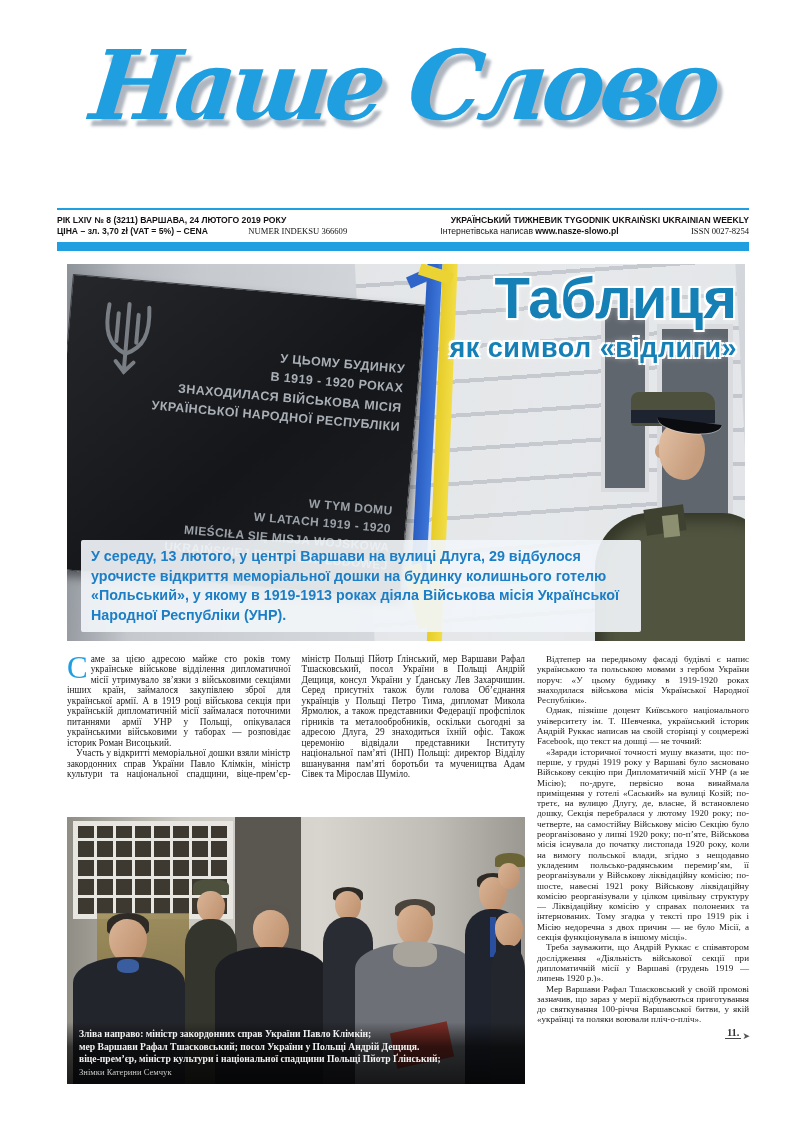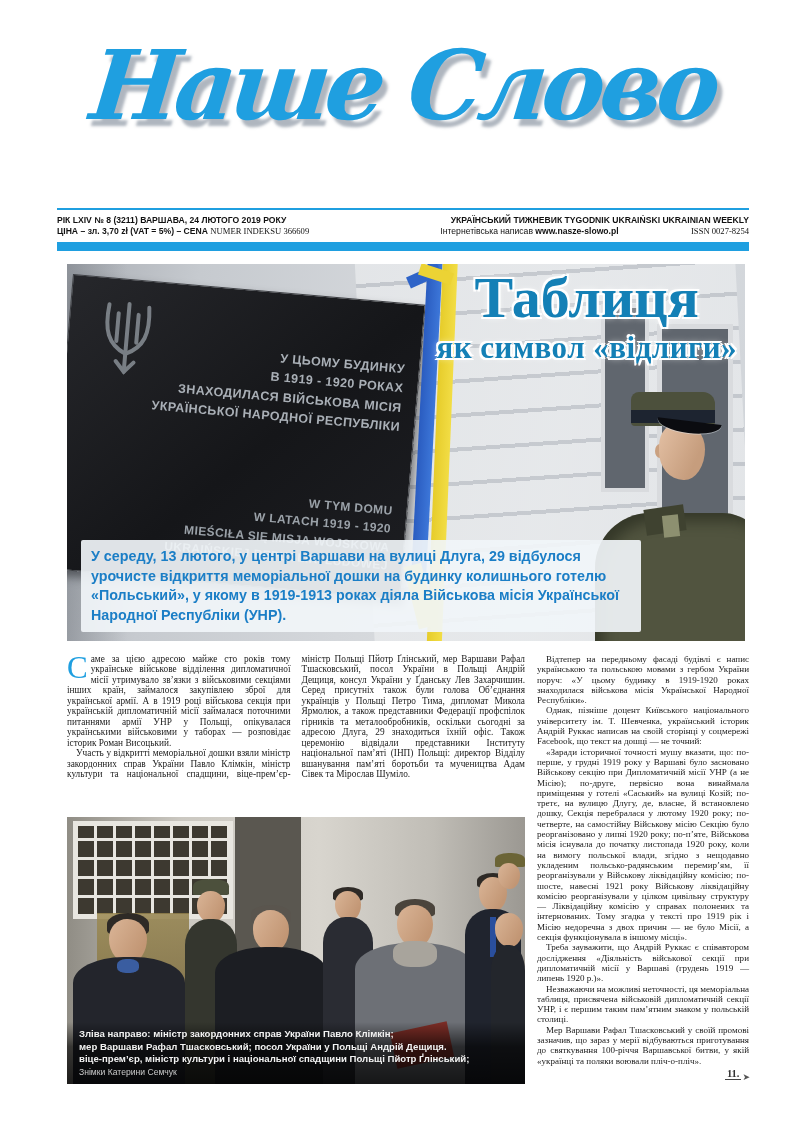--- a/index.html
+++ b/index.html
@@ -14,21 +14,21 @@
     font-size:96px;line-height:1;color:#1f9fe0;letter-spacing:-5px;
     transform:skewX(-6deg) scaleX(.98);
     text-shadow:6px 7px 3px rgba(110,122,138,.55);}
 
   
   .mast{margin-top:10px;border-top:2px solid #1f9fe0;padding-top:5px;}
   .mast-info{display:flex;justify-content:space-between;align-items:flex-start;
     font-family:"Liberation Sans",sans-serif;font-size:8.6px;line-height:11px;color:#111;}
   .b{font-weight:bold;}
   .serif{font-family:"Liberation Serif",serif;font-weight:normal;}
-  .mast-left .l2 .serif{font-family:Liberation Serif, serif;}
+  .mast-left .l2 .serif{margin-left:38px;font-family:Liberation Serif, serif;}
   .mast-right{text-align:right;}
   .mast-right .l2 .serif{margin-left:70px;}
   .bluebar{margin-top:5px;height:9px;background:#1f9fe0;}
 
   
   .hero{position:relative;margin:13px 0 0 10px;width:678px;height:377px;overflow:hidden;
         background:linear-gradient(100deg,#aaaeb4 0%,#c6cacf 18%,#d4d7db 45%,#dde0e3 70%,#cfd3d8 100%);}
   .wall-grooves{position:absolute;left:44%;right:0;top:-20px;bottom:-20px;opacity:.75;
         background:repeating-linear-gradient(179deg,#e9ebed 0 30px,#bfc3c9 30px 34px);
         transform:rotate(-3deg);}
@@ -69,25 +69,25 @@
         transform:rotate(-6deg);}
   .s-head{position:absolute;right:40px;top:30px;width:46px;height:58px;
         background:linear-gradient(115deg,#e4c1a5,#c69d7d 75%);border-radius:46% 54% 46% 54%/42% 48% 54% 50%;}
   .s-ear{position:absolute;right:80px;top:52px;width:10px;height:14px;background:#caa181;border-radius:50%;}
   .s-cap{position:absolute;right:30px;top:0;width:84px;height:34px;background:#4c503c;
         border-radius:8px 12px 4px 4px;}
   .s-capband{position:absolute;right:30px;top:18px;width:84px;height:13px;background:#1d2430;}
   .s-visor{position:absolute;right:24px;top:29px;width:64px;height:12px;background:#0b0c10;
         border-radius:0 0 55% 55%/0 0 100% 100%;transform:rotate(7deg);box-shadow:0 1px 0 rgba(220,225,230,.5);}
 
-  .headline{position:absolute;top:4px;right:8px;text-align:center;
-        font-family:Liberation Serif, serif;font-weight:bold;color:#1480b6;
+  .headline{position:absolute;top:4px;right:8px;text-align:right;
+        font-family:Liberation Sans, sans-serif;font-weight:bold;color:#1480b6;
         text-shadow:-2px -2px 0 #fff,2px -2px 0 #fff,-2px 2px 0 #fff,2px 2px 0 #fff,0 0 7px rgba(255,255,255,.9);}
   .headline .h1{font-size:58px;line-height:60px;letter-spacing:0;}
-  .headline .h2{font-size:31px;line-height:34px;margin-top:3px;letter-spacing:.5px;}
+  .headline .h2{font-size:27px;line-height:34px;margin-top:3px;letter-spacing:.5px;}
 
   .hero-caption{position:absolute;left:14px;bottom:9px;width:540px;padding:7px 10px;
         background:rgba(241,245,249,.92);border-radius:2px;
         font-family:"Liberation Sans",sans-serif;font-weight:bold;font-size:14.3px;line-height:19.5px;
         color:#1b7ec6;}
 
   
   .cols{display:flex;gap:12px;margin-top:13px;margin-left:10px;width:682px;}
   .left-wrap{width:458px;}
   .two-col{height:158px;column-count:2;column-gap:11px;
@@ -120,21 +120,21 @@
   .p-head{position:absolute;background:linear-gradient(120deg,#dab597,#c29674 80%);
         border-radius:48% 52% 46% 54%/44% 46% 56% 54%;}
   .p-hair{position:absolute;background:#2e2a26;border-radius:50% 50% 20% 20%;}
   .p-body{position:absolute;border-radius:45% 45% 0 0/26px 26px 0 0;}
   .p-capg{position:absolute;background:#4c503c;border-radius:45% 45% 8% 8%;}
   .p-scarf{position:absolute;background:#9aa0a8;border-radius:40%;}
   .p-folder{position:absolute;background:#7c2d26;transform:rotate(-12deg);}
   .p-tie{position:absolute;background:#2a4f9e;}
   .photo2 figcaption{position:absolute;left:0;right:0;bottom:0;padding:6px 12px 6px;
         background:linear-gradient(180deg,rgba(0,0,0,0) 0%,rgba(0,0,0,.62) 40%,rgba(0,0,0,.8) 100%);
-        font-family:Liberation Sans, sans-serif;color:#f2f2f2;}
+        font-family:Liberation Serif, serif;color:#f2f2f2;}
   .cap-line{font-weight:bold;font-size:9.6px;line-height:12.6px;}
   .cap-credit{font-size:8.6px;line-height:11px;color:#c9c9c9;margin-top:1px;}
 </style>
 </head>
 <body>
 
 <div class="sheet">
   <div class="inner">
 
     <header class="logo-area">
@@ -278,21 +278,20 @@
             <div class="cap-credit">Знімки Катерини Семчук</div>
           </figcaption>
         </figure>
       </div>
 
       <div class="right-col">
         <p>Відтепер на передньому фасаді будівлі є напис українською та польською мовами з гербом України поруч: «У цьому будинку в 1919-1920 роках знаходилася військова місія Української Народної Республіки».</p>
         <p>Однак, пізніше доцент Київського національного університету ім. Т. Шевченка, український історик Андрій Руккас написав на своїй сторінці у соцмережі Facebook, що текст на дошці — не точний:</p>
         <p>«Заради історичної точності мушу вказати, що: по-перше, у грудні 1919 року у Варшаві було засновано Військову секцію при Дипломатичній місії УНР (а не Місію); по-друге, первісно вона винаймала приміщення у готелі «Саський» на вулиці Козій; по-третє, на вулицю Длугу, де, власне, й встановлено дошку, Секція перебралася у лютому 1920 року; по-четверте, на самостійну Військову місію Секцію було реорганізовано у липні 1920 року; по-п’яте, Військова місія існувала до початку листопада 1920 року, коли на вимогу польської влади, згідно з нещодавно укладеним польсько-радянським перемир’ям, її реорганізували у Військову ліквідаційну комісію; по-шосте, навесні 1921 року Військову ліквідаційну комісію реорганізували у цілком цивільну структуру — Ліквідаційну комісію у справах полонених та інтернованих. Тому згадка у тексті про 1919 рік і Місію недоречна з двох причин — не було Місії, а секція функціонувала в іншому місці».</p>
         <p>Треба зауважити, що Андрій Руккас є співавтором дослідження «Діяльність військової секції при дипломатичній місії у Варшаві (грудень 1919 — липень 1920 р.)».</p>
-        <p>Незважаючи на можливі неточності, ця меморіальна таблиця, присвячена військовій дипломатичній секції УНР, і є першим таким пам’ятним знаком у польській столиці.</p>
         <p>Мер Варшави Рафал Тшасковський у своїй промові зазначив, що зараз у мерії відбуваються приготування до святкування 100-річчя Варшавської битви, у якій «українці та поляки воювали пліч-о-пліч».</p>
         <div class="cont">
           <span class="cont-num">11.</span><span class="arrow">➤</span>
         </div>
       </div>
     </main>
 
   </div>
 </div>
 

